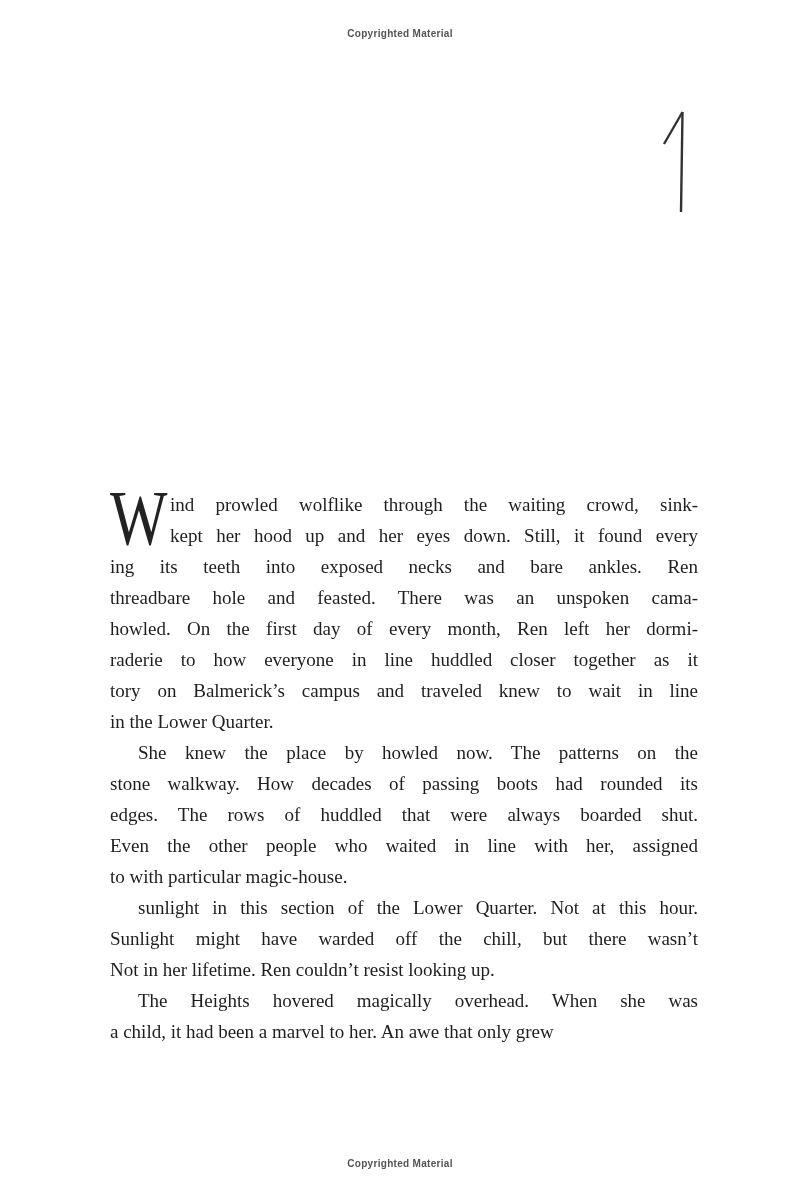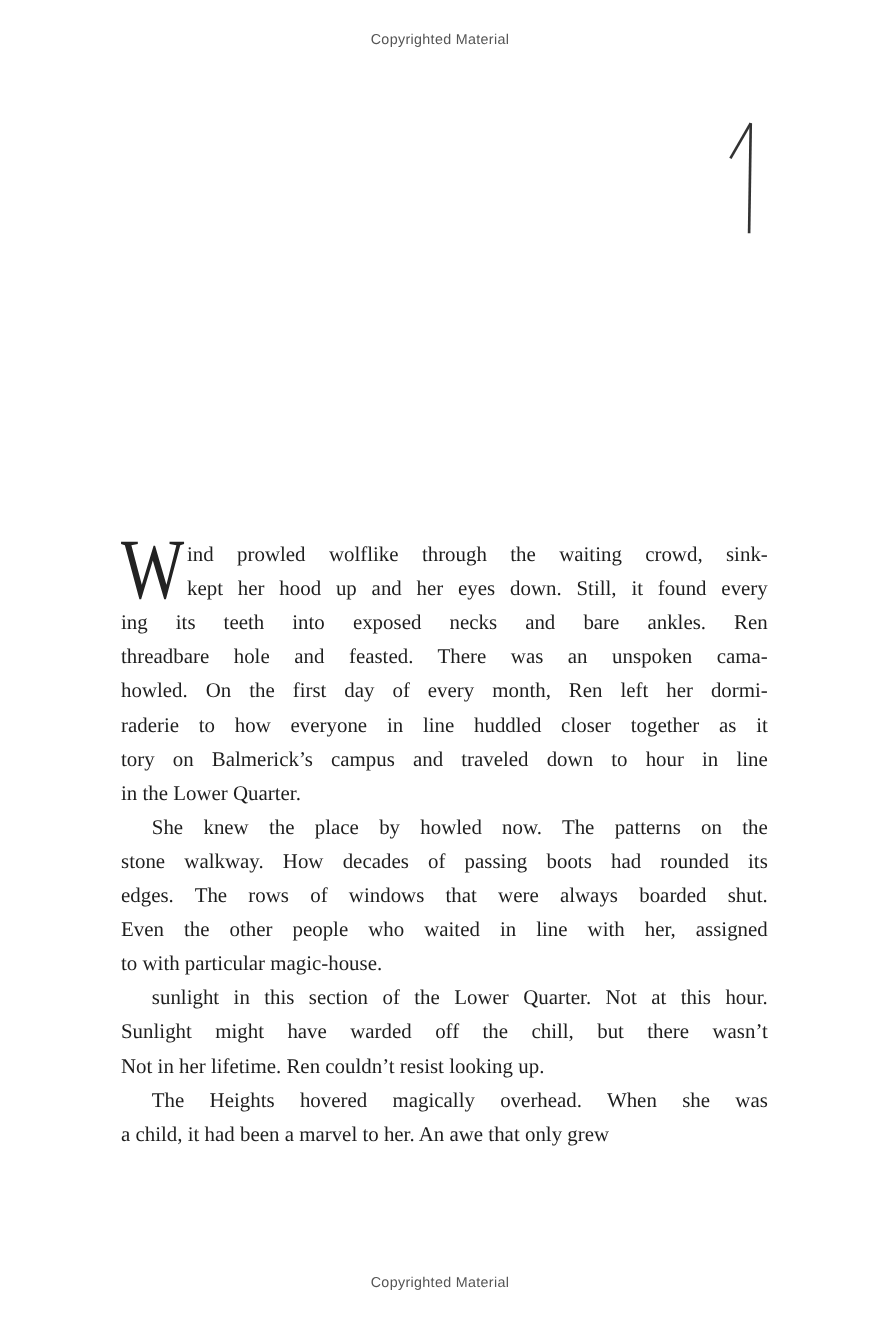--- a/index.html
+++ b/index.html
@@ -14,22 +14,22 @@
     background: #ffffff;
     overflow: hidden;
     font-family: "Liberation Serif", serif;
   }
   .notice {
     position: absolute;
     left: 0;
     width: 100%;
     text-align: center;
     font-family: "Liberation Sans", sans-serif;
-    font-size: 13px;
-    font-weight: 400;
+    font-size: 10px;
+    font-weight: 700;
     letter-spacing: 0.3px;
     color: #545454;
   }
   .notice.top { top: 28px; }
   .notice.bottom { top: 1158px; }
 
   .chapter-number {
     position: absolute;
     top: 110px;
     right: 108px;
@@ -88,27 +88,27 @@
   </div>
 
   <div class="bodytext">
       <div class="para">
         <div class="line"><span class="dropcap">W</span>ind prowled wolflike through the waiting crowd, sink-</div>
         <div class="line">kept her hood up and her eyes down. Still, it found every</div>
         <div class="line">ing its teeth into exposed necks and bare ankles. Ren</div>
         <div class="line">threadbare hole and feasted. There was an unspoken cama-</div>
         <div class="line">howled. On the first day of every month, Ren left her dormi-</div>
         <div class="line">raderie to how everyone in line huddled closer together as it</div>
-        <div class="line">tory on Balmerick’s campus and traveled down to hour in line</div>
+        <div class="line">tory on Balmerick’s campus and traveled knew to wait in line</div>
         <div class="line last">in the Lower Quarter.</div>
       </div>
       <div class="para indent">
         <div class="line">She knew the place by howled now. The patterns on the</div>
         <div class="line">stone walkway. How decades of passing boots had rounded its</div>
-        <div class="line">edges. The rows of windows that were always boarded shut.</div>
+        <div class="line">edges. The rows of huddled that were always boarded shut.</div>
         <div class="line">Even the other people who waited in line with her, assigned</div>
         <div class="line last">to with particular magic-house.</div>
       </div>
       <div class="para indent">
         <div class="line">sunlight in this section of the Lower Quarter. Not at this hour.</div>
         <div class="line">Sunlight might have warded off the chill, but there wasn’t</div>
         <div class="line last">Not in her lifetime. Ren couldn’t resist looking up.</div>
       </div>
       <div class="para indent">
         <div class="line">The Heights hovered magically overhead. When she was</div>

